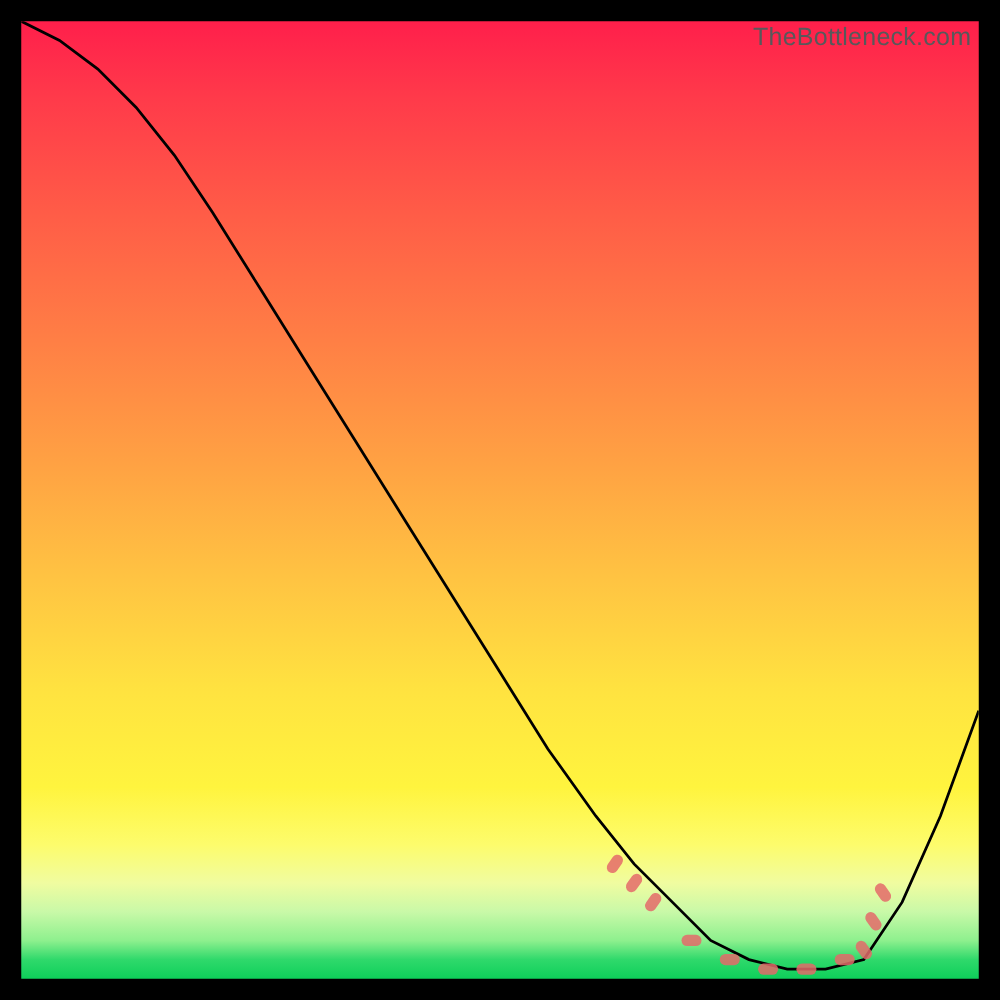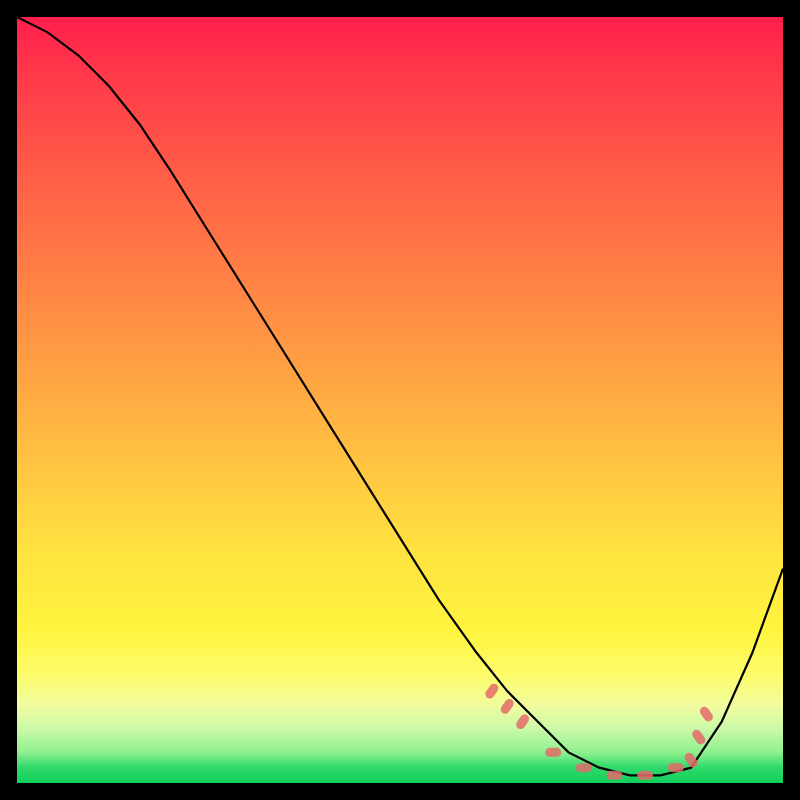--- a/index.html
+++ b/index.html
@@ -67,20 +67,21 @@
   .bead {
     fill: #e46a6a;
     opacity: 0.85;
   }
 </style>
 </head>
 <body>
 
 <div class="frame">
   <div class="plot-area">
+    <div class="attribution">TheBottleneck.com</div>
 
     <svg class="overlay" viewBox="0 0 766 766" preserveAspectRatio="none">
       <path id="curve-path" class="curve" d="M 0 0 Q 15.32 7.660000000000025 30.64 15.32000000000005 Q 45.96 26.81000000000006 61.28 38.30000000000007 Q 76.6 53.620000000000005 91.92 68.93999999999994 Q 107.24000000000001 88.08999999999997 122.56 107.24000000000001 Q 137.88 130.21999999999997 153.20000000000002 153.19999999999993 Q 172.35000000000002 183.83999999999997 191.5 214.48000000000002 Q 210.64999999999998 245.12 229.79999999999998 275.76 Q 248.95 306.4 268.09999999999997 337.03999999999996 Q 287.25 367.67999999999995 306.40000000000003 398.32 Q 325.55 428.96 344.7 459.59999999999997 Q 363.85 490.24 383 520.88 Q 402.15 551.52 421.3 582.16 Q 440.45 608.97 459.59999999999997 635.78 Q 474.91999999999996 654.9300000000001 490.24 674.08 Q 505.56 689.4000000000001 520.88 704.72 Q 536.2 720.04 551.52 735.36 Q 566.8399999999999 743.02 582.16 750.68 Q 597.48 754.51 612.8000000000001 758.34 Q 628.12 758.34 643.4399999999999 758.34 Q 658.76 754.51 674.08 750.68 Q 689.4000000000001 727.7 704.72 704.72 Q 720.04 670.25 735.36 635.78 Q 750.6800000000001 593.65 766 551.52"></path>
       <g id="beads">
           <rect x="466.92" y="669.58" width="16" height="9" rx="4.5" ry="4.5" class="bead" transform="rotate(-55 474.92 674.08)"></rect>
           <rect x="482.24" y="684.9" width="16" height="9" rx="4.5" ry="4.5" class="bead" transform="rotate(-55 490.24 689.4)"></rect>
           <rect x="497.56" y="700.22" width="16" height="9" rx="4.5" ry="4.5" class="bead" transform="rotate(-55 505.56 704.72)"></rect>
           <rect x="528.1999999999999" y="730.86" width="16" height="9" rx="4.5" ry="4.5" class="bead" transform="rotate(0 536.1999999999999 735.36)"></rect>
           <rect x="558.84" y="746.18" width="16" height="9" rx="4.5" ry="4.5" class="bead" transform="rotate(0 566.84 750.68)"></rect>
           <rect x="589.48" y="753.84" width="16" height="9" rx="4.5" ry="4.5" class="bead" transform="rotate(0 597.48 758.34)"></rect>

